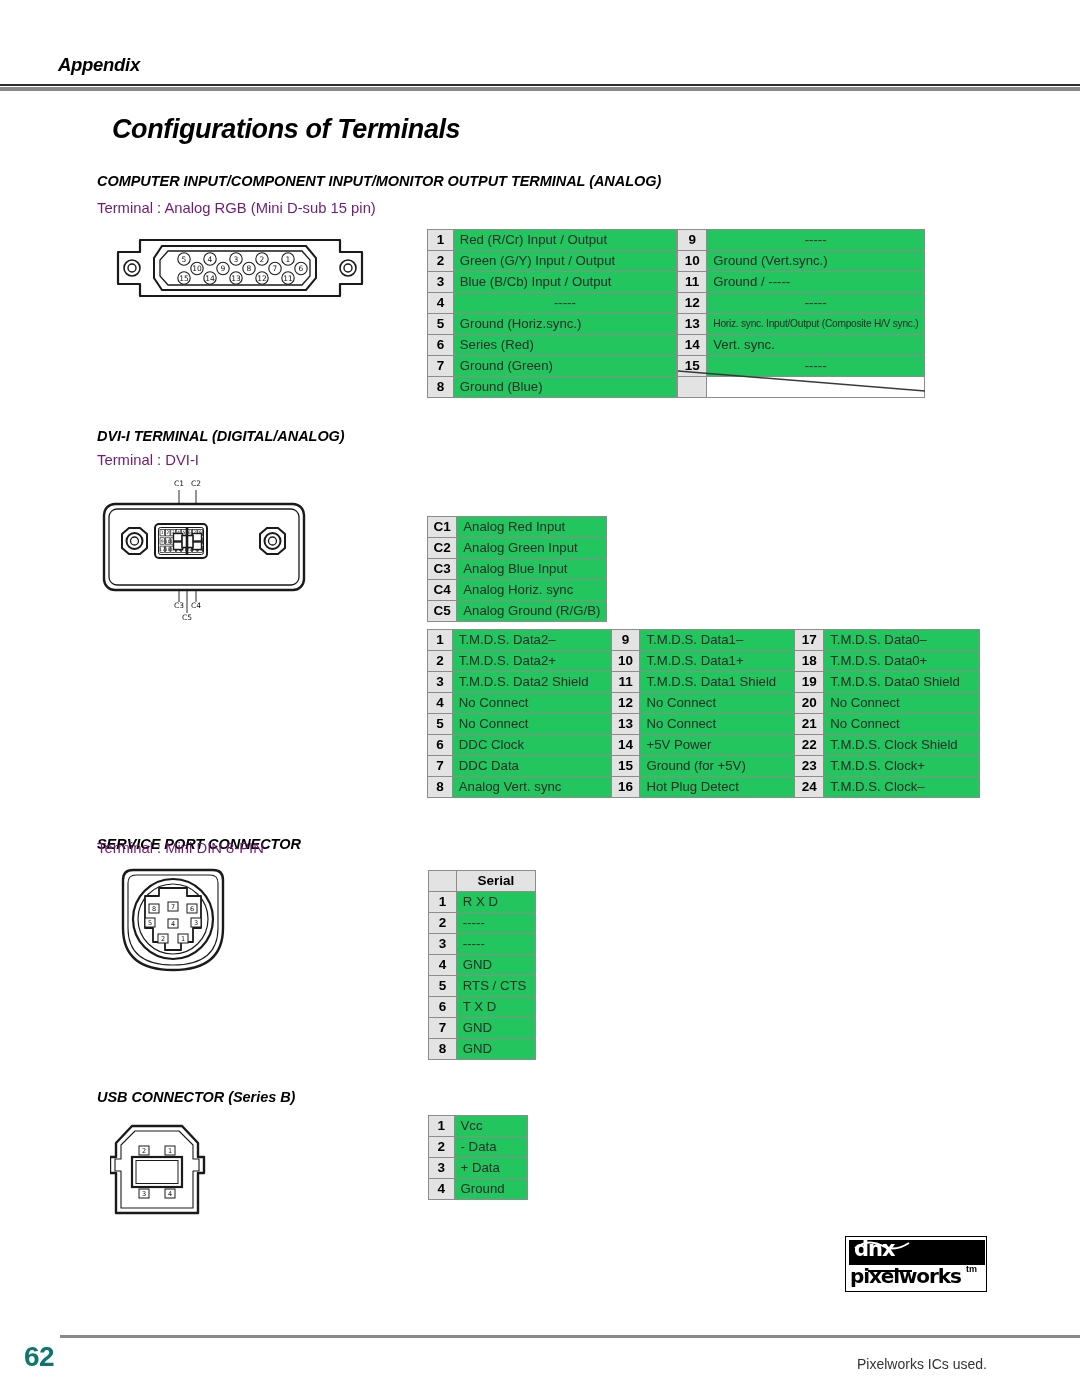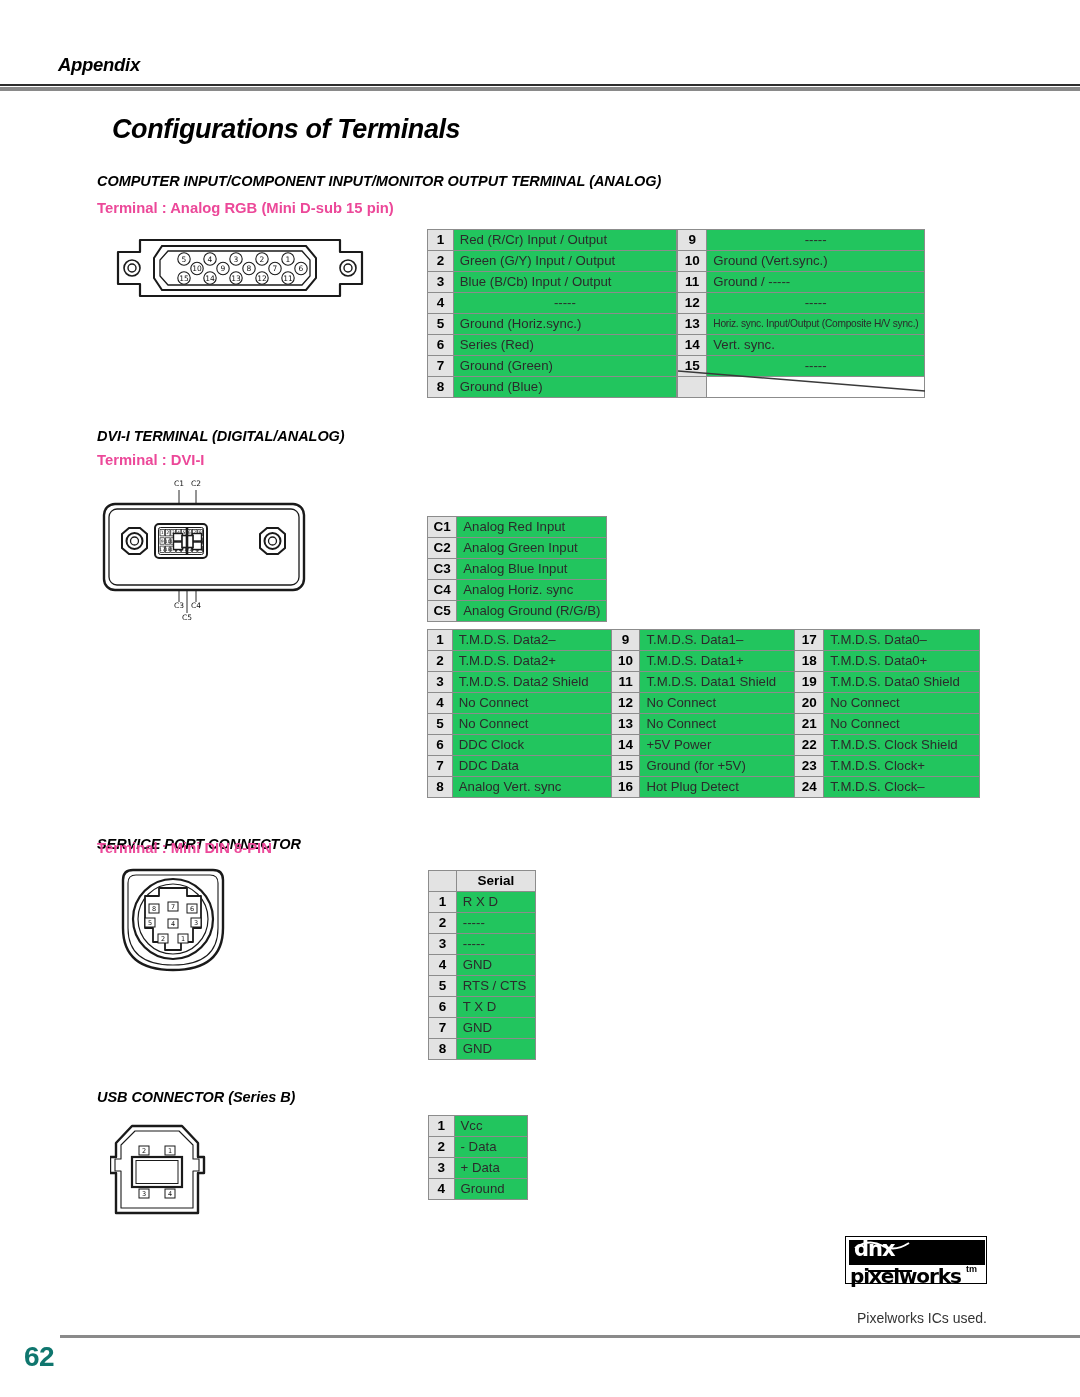--- a/index.html
+++ b/index.html
@@ -62,22 +62,22 @@
     font-size: 14.5px;
     font-weight: bold;
     font-style: italic;
     letter-spacing: -0.05px;
     color: #000;
     white-space: nowrap;
   }
   .sub-head {
     position: absolute;
     font-size: 14.8px;
-    font-weight: bold;
-    color: #ec4899;
+    font-weight: normal;
+    color: #701a75;
     white-space: nowrap;
   }
 
   
   .pintable {
     position: absolute;
     border-collapse: collapse;
     background: #fff;
   }
   .pintable td, .pintable th {
@@ -132,21 +132,21 @@
     pointer-events: none;
   }
 
   
   .drawing { position: absolute; }
 
   
   #logo-box {
     position: absolute;
     left: 845px; top: 1236px;
-    width: 142px; height: 48px;
+    width: 142px; height: 56px;
     border: 1.5px solid #000;
     background: #fff;
     box-sizing: border-box;
   }
   #logo-box .dnx-band {
     position: absolute;
     left: 3px; top: 3px;
     width: 136px; height: 25px;
     background: #000;
     overflow: hidden;
@@ -181,21 +181,21 @@
     color: #000;
   }
   #logo-box .pw-bar {
     position: absolute;
     left: 22px; top: 33px;
     width: 44px; height: 2px;
     background: #000;
   }
   #logo-caption {
     position: absolute;
-    left: 857px; top: 1310px;
+    left: 857px; top: 1356px;
     font-size: 14px;
     color: #333;
     white-space: nowrap;
   }
 
   
   #footer-rule {
     position: absolute;
     left: 60px; top: 1335px;
     width: 1020px; height: 3px;

